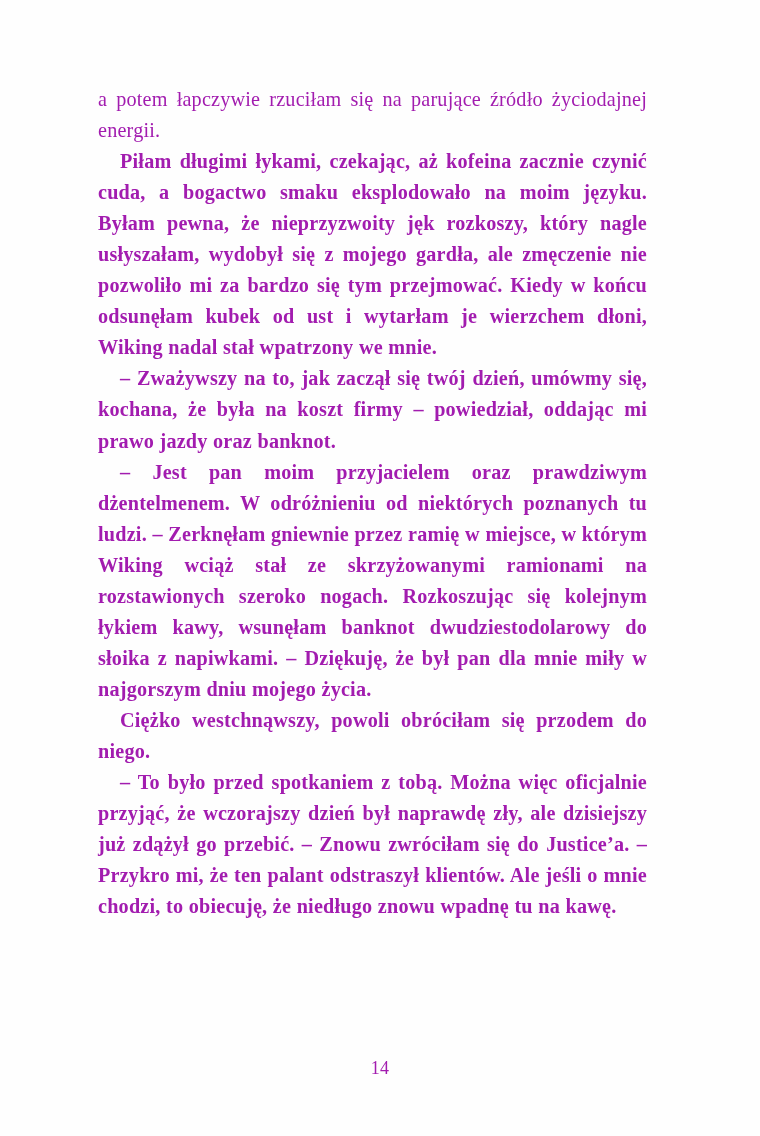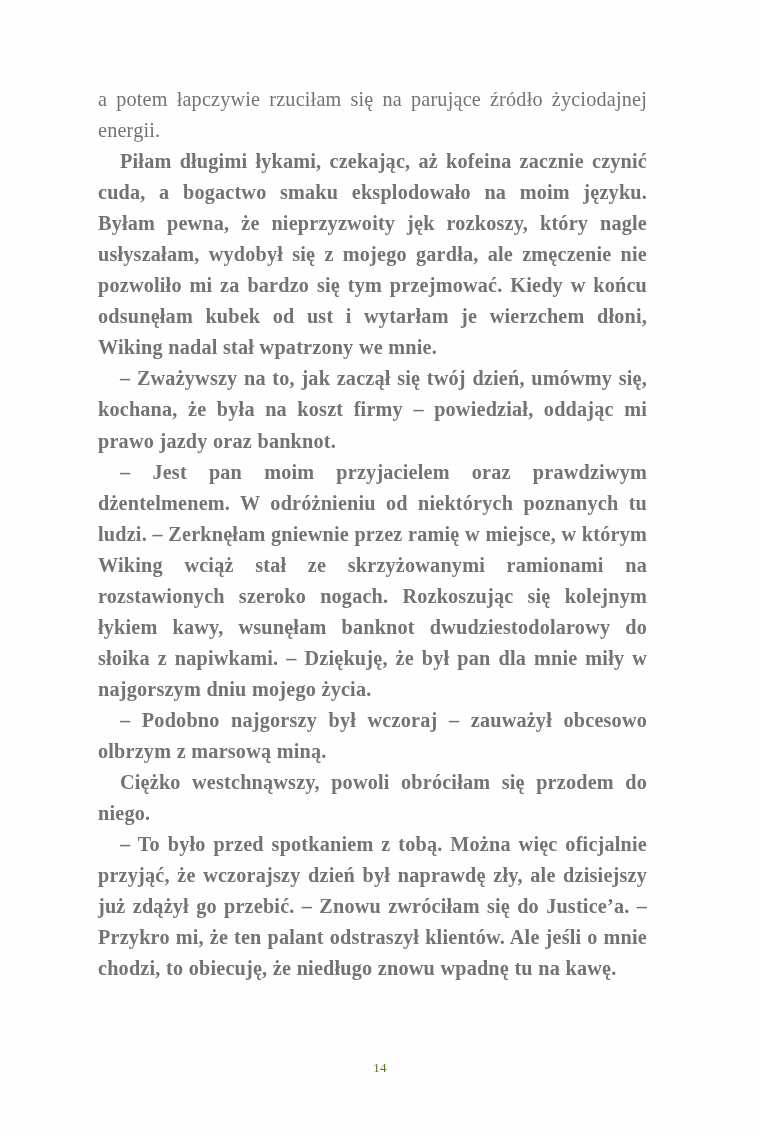--- a/index.html
+++ b/index.html
@@ -28,53 +28,52 @@
     width: 549px;
   }
   .para {
     margin: 0;
     font-size: 20.2px;
     line-height: 31.05px;
     text-align: justify;
     text-align-last: left;
     letter-spacing: 0.01em;
     word-spacing: 0.012em;
-    color: #737373;
+    color: #a21caf;
     -webkit-font-smoothing: antialiased;
   }
   .para.indent {
     text-indent: 22px;
     font-weight: bold;
   }
   .para.cont {
     text-indent: 0;
   }
   .page-number {
     position: absolute;
     left: 0;
     right: 0;
     top: 1056px;
     text-align: center;
-    font-size: 13px;
+    font-size: 18px;
     line-height: 24px;
-    color: #4d7c0f;
+    color: #a21caf;
     font-family: "Liberation Serif", "DejaVu Serif", serif;
     letter-spacing: 0.02em;
   }
 </style>
 </head>
 <body>
 
 <div class="page">
 
   <div class="text-block">
     <p class="para cont">a potem łapczywie rzuciłam się na parujące źródło życiodajnej energii.</p>
     <p class="para indent">Piłam długimi łykami, czekając, aż kofeina zacznie czynić cuda, a bogactwo smaku eksplodowało na moim języku. Byłam pewna, że nieprzyzwoity jęk rozkoszy, który nagle usłyszałam, wydobył się z mojego gardła, ale zmęczenie nie pozwoliło mi za bardzo się tym przejmować. Kiedy w końcu odsunęłam kubek od ust i wytarłam je wierzchem dłoni, Wiking nadal stał wpatrzony we mnie.</p>
     <p class="para indent">– Zważywszy na to, jak zaczął się twój dzień, umówmy się, kochana, że była na koszt firmy – powiedział, oddając mi prawo jazdy oraz banknot.</p>
     <p class="para indent">– Jest pan moim przyjacielem oraz prawdziwym dżentelmenem. W odróżnieniu od niektórych poznanych tu ludzi. – Zerknęłam gniewnie przez ramię w miejsce, w którym Wiking wciąż stał ze skrzyżowanymi ramionami na rozstawionych szeroko nogach. Rozkoszując się kolejnym łykiem kawy, wsunęłam banknot dwudziestodolarowy do słoika z napiwkami. – Dziękuję, że był pan dla mnie miły w najgorszym dniu mojego życia.</p>
-    <p class="para indent">– Podobno najgorszy był wczoraj – zauważył obcesowo olbrzym z marsową miną.</p>
     <p class="para indent">Ciężko westchnąwszy, powoli obróciłam się przodem do niego.</p>
     <p class="para indent">– To było przed spotkaniem z tobą. Można więc oficjalnie przyjąć, że wczorajszy dzień był naprawdę zły, ale dzisiejszy już zdążył go przebić. – Znowu zwróciłam się do Justice’a. – Przykro mi, że ten palant odstraszył klientów. Ale jeśli o mnie chodzi, to obiecuję, że niedługo znowu wpadnę tu na kawę.</p>
   </div>
 
   <div class="page-number">14</div>
 
 </div>
 
 </body></html>

